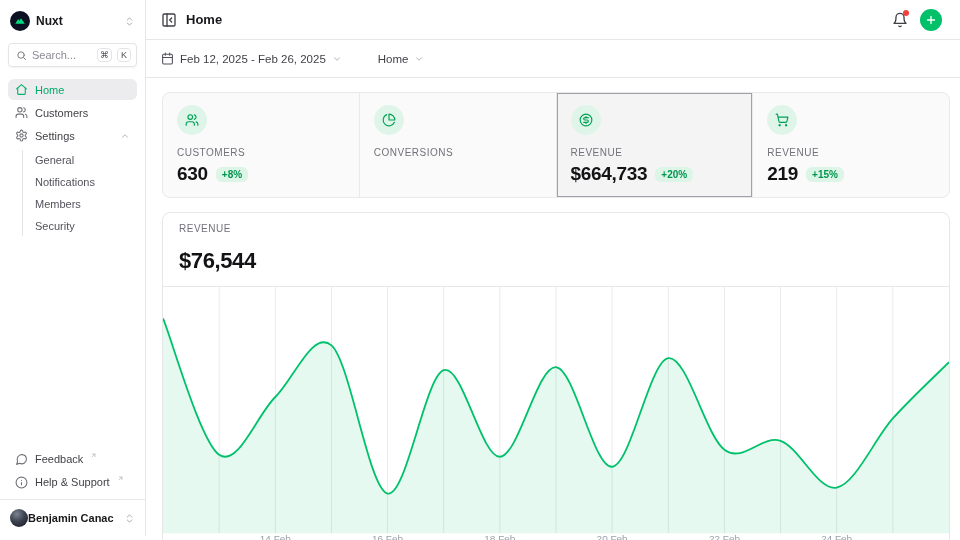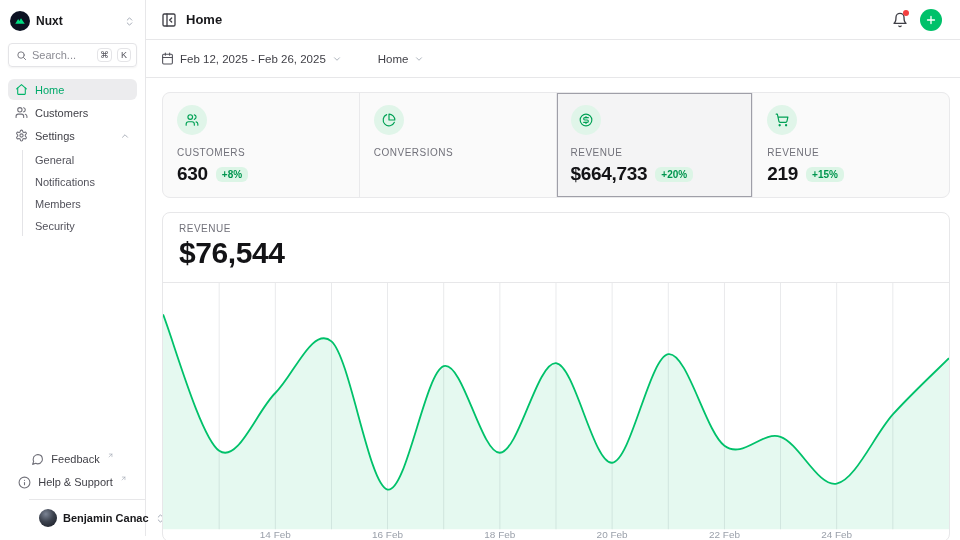--- a/index.html
+++ b/index.html
@@ -25,24 +25,24 @@
     font-size:11px; font-weight:500; color:#3f3f46; cursor:pointer; }
   .nav-item .nico { width:13px; height:13px; color:#71717a; flex:none; }
   .nav-item.active { background:#ececee; color:#00a96a; }
   .nav-item.active .nico { color:#00b469; }
   .nav-badge { margin-left:auto; font-size:9px; color:#52525b; border:1px solid #e4e4e7; border-radius:4px;
     padding:0px 4px; line-height:12px; background:#fff; }
   .nav-caret { margin-left:auto; color:#9ca3af; }
   .subnav { margin:2px 0 2px 14px; border-left:1px solid #e4e4e7; display:flex; flex-direction:column; gap:2px; }
   .subnav-item { font-size:11px; font-weight:400; color:#52525b; padding:4px 4px 4px 12px; cursor:pointer; border-radius:0 6px 6px 0; }
   .side-bottom { margin-top:auto; padding:6px 8px 6px 8px; display:flex; flex-direction:column; gap:2px; }
-  .flink { display:flex; align-items:flex-start; gap:7px; padding:4px 7px; font-size:11px; font-weight:500; color:#3f3f46; cursor:pointer; border-radius:6px;justify-content:center; }
+  .flink { display:flex; align-items:flex-start; gap:7px; padding:4px 7px; font-size:11px; font-weight:500; color:#3f3f46; cursor:pointer; border-radius:6px; }
   .flink .nico { width:13px; height:13px; color:#71717a; flex:none; margin-top:0px; }
   .ext-arrow { width:7px; height:7px; color:#9ca3af; margin-top:-1px; }
-  .user-row { border-top:1px solid #e7e7e9; padding:9px 10px; display:flex; align-items:center; gap:6px; cursor:pointer;margin-left:29px; }
+  .user-row { border-top:1px solid #e7e7e9; padding:9px 10px; display:flex; align-items:center; cursor:pointer; }
   .avatar { width:18px; height:18px; border-radius:50%; flex:none;
     background:radial-gradient(circle at 38% 28%, #7b8494 0%, #3c424e 45%, #12161f 100%); }
   .user-name { font-size:11px; font-weight:700; color:#18181b; flex:1; white-space:nowrap; }
 
   
   .main { position:absolute; left:146px; top:0; right:0; bottom:0; display:flex; flex-direction:column; }
   .topbar { height:40px; border-bottom:1px solid #e7e7e9; display:flex; align-items:center; gap:9px; padding:0 18px 0 15px; flex:none; }
   .panel-toggle { width:16px; height:16px; color:#3f3f46; cursor:pointer; }
   .page-title { font-size:13px; font-weight:700; color:#18181b; }
   .topbar-right { margin-left:auto; display:flex; align-items:center; gap:12px; }
@@ -67,21 +67,21 @@
   .stat-icon svg { width:14px; height:14px; color:#00a155; }
   .stat-label { margin-top:12px; font-size:10px; font-weight:500; color:#71717a; letter-spacing:.5px; }
   .stat-value-row { margin-top:5px; display:flex; align-items:center; gap:8px; }
   .stat-value { font-size:19px; font-weight:700; color:#131316; letter-spacing:-.3px;text-align:center; }
   .chip { font-size:10px; font-weight:600; color:#00954e; background:#dcf5e6; border-radius:6px; padding:2px 6px; }
 
   
   .chart-card { margin-top:14px; border:1px solid #e7e7e9; border-radius:8px; overflow:hidden; background:#fff; }
   .chart-head { padding:10px 16px 12px 16px; border-bottom:1px solid #e7e7e9; }
   .chart-label { font-size:10px; font-weight:500; color:#71717a; letter-spacing:.5px; }
-  .chart-value { margin-top:2px; font-size:30px; font-weight:700; color:#131316; letter-spacing:-.4px; }
+  .chart-value { margin-top:14px; font-size:22px; font-weight:700; color:#131316; letter-spacing:-.4px; }
   .chart-body svg { display:block; width:100%; height:auto; }
 </style>
 </head>
 <body>
 
 <div class="viewport">
 
   <aside class="sidebar">
     <div class="side-head">
       <span class="logo-circle">

